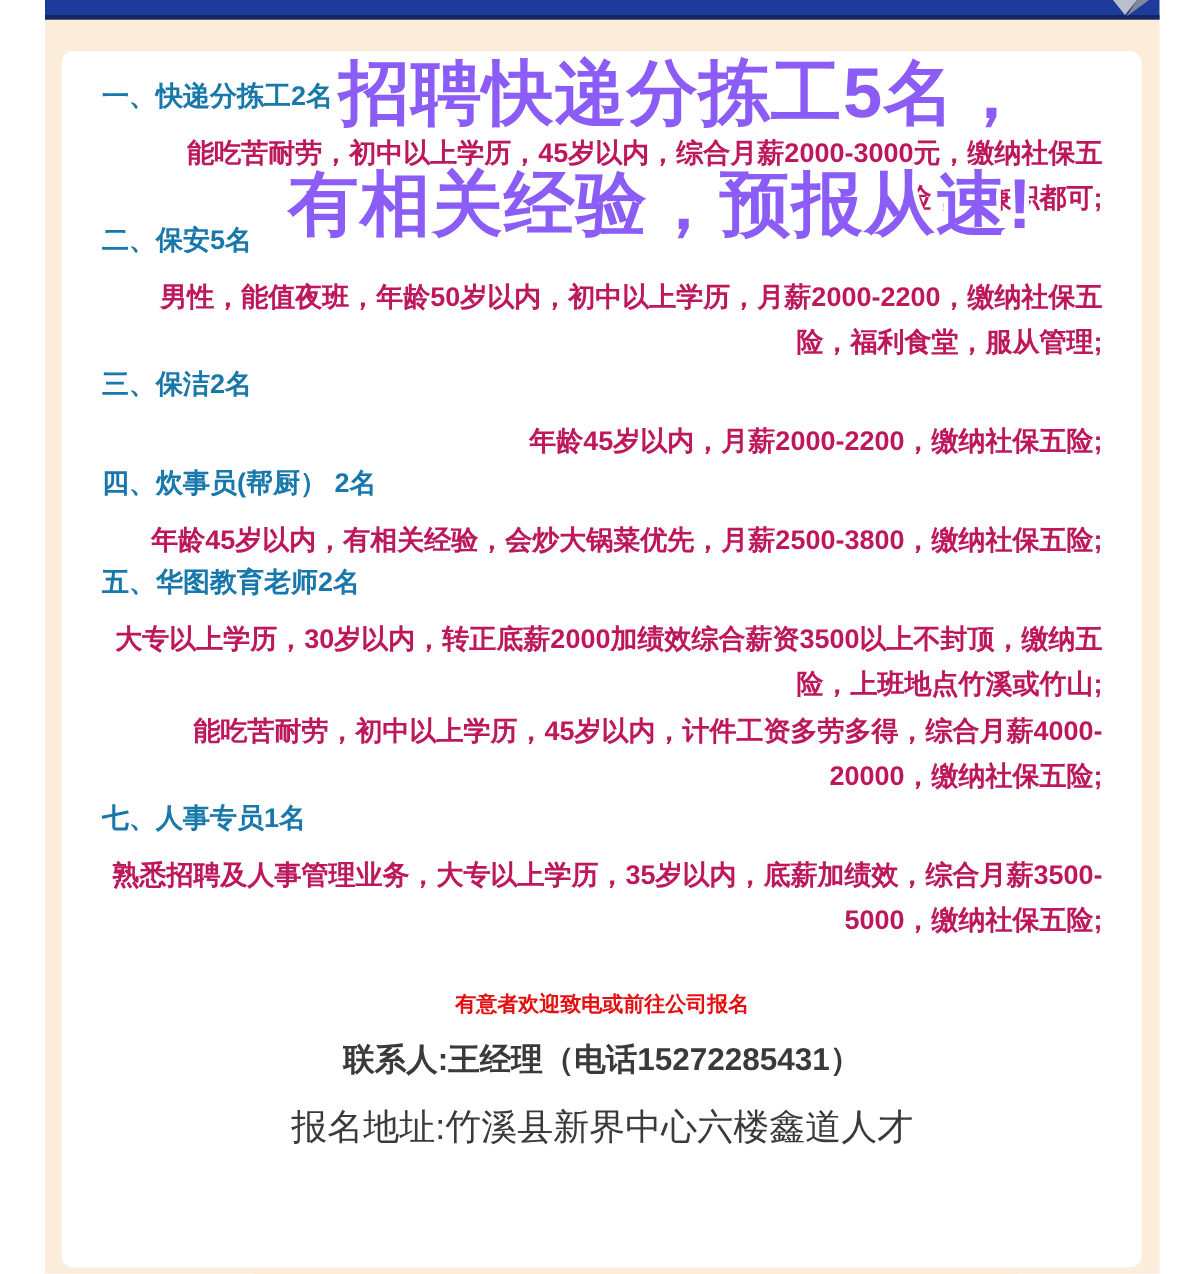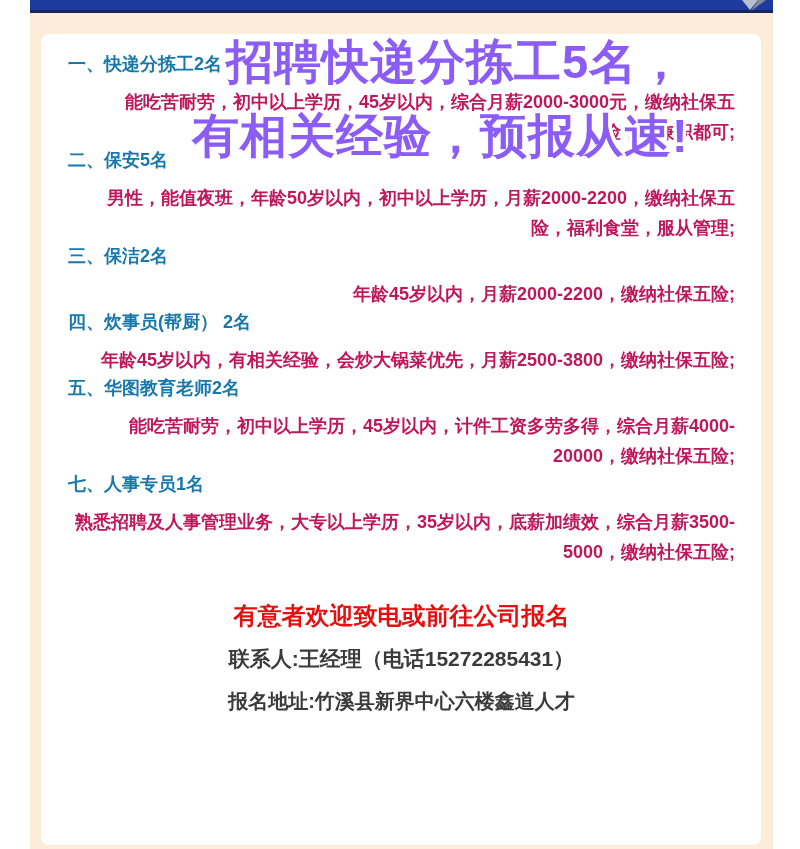--- a/index.html
+++ b/index.html
@@ -31,23 +31,23 @@
   .job-title{
     font-size:18px;line-height:24px;font-weight:bold;
     color:#1878ab;margin:0 0 11px 0;
   }
   .job-desc{
     font-size:18px;line-height:30px;font-weight:bold;
     color:#be185d;margin:0 0 1px 0;white-space:pre-line;text-align:right;
   }
 
   .footer{text-align:center;margin-top:33px}
-  .notice{color:#e60f0f;font-size:24px;font-weight:bold;margin:0 0 13px 0}
+  .notice{color:#e60f0f;font-size:14px;font-weight:bold;margin:0 0 13px 0}
   .contact{font-size:21px;font-weight:bold;color:#3a3a3a;margin:0 0 11px 0}
-  .address{font-size:20px;font-weight:bold;color:#3a3a3a;margin:15px}
+  .address{font-size:24px;font-weight:normal;color:#3a3a3a;margin:15px}
 
   
   .overlay{
     position:absolute;z-index:6;color:#8b5cf6;font-weight:900;
     font-size:47px;line-height:1;white-space:nowrap;letter-spacing:1px;
     text-shadow:
       -3px -3px 0 #fff, 3px -3px 0 #fff, -3px 3px 0 #fff, 3px 3px 0 #fff,
       -3px 0 0 #fff, 3px 0 0 #fff, 0 -3px 0 #fff, 0 3px 0 #fff;
   }
   .overlay-1{left:226px;top:38px}
@@ -85,20 +85,22 @@
         <p class="job-desc">年龄45岁以内，月薪2000-2200，缴纳社保五险;</p>
       </section>
 
       <section class="job">
         <h2 class="job-title">四、炊事员(帮厨） 2名</h2>
         <p class="job-desc">年龄45岁以内，有相关经验，会炒大锅菜优先，月薪2500-3800，缴纳社保五险;</p>
       </section>
 
       <section class="job">
         <h2 class="job-title">五、华图教育老师2名</h2>
+        <p class="job-desc">大专以上学历，30岁以内，转正底薪2000加绩效综合薪资3500以上不封顶，缴纳五
+险，上班地点竹溪或竹山;</p>
       </section>
 
       <section class="job">
         <p class="job-desc">能吃苦耐劳，初中以上学历，45岁以内，计件工资多劳多得，综合月薪4000-
 20000，缴纳社保五险;</p>
       </section>
 
       <section class="job">
         <h2 class="job-title">七、人事专员1名</h2>
         <p class="job-desc">熟悉招聘及人事管理业务，大专以上学历，35岁以内，底薪加绩效，综合月薪3500-

